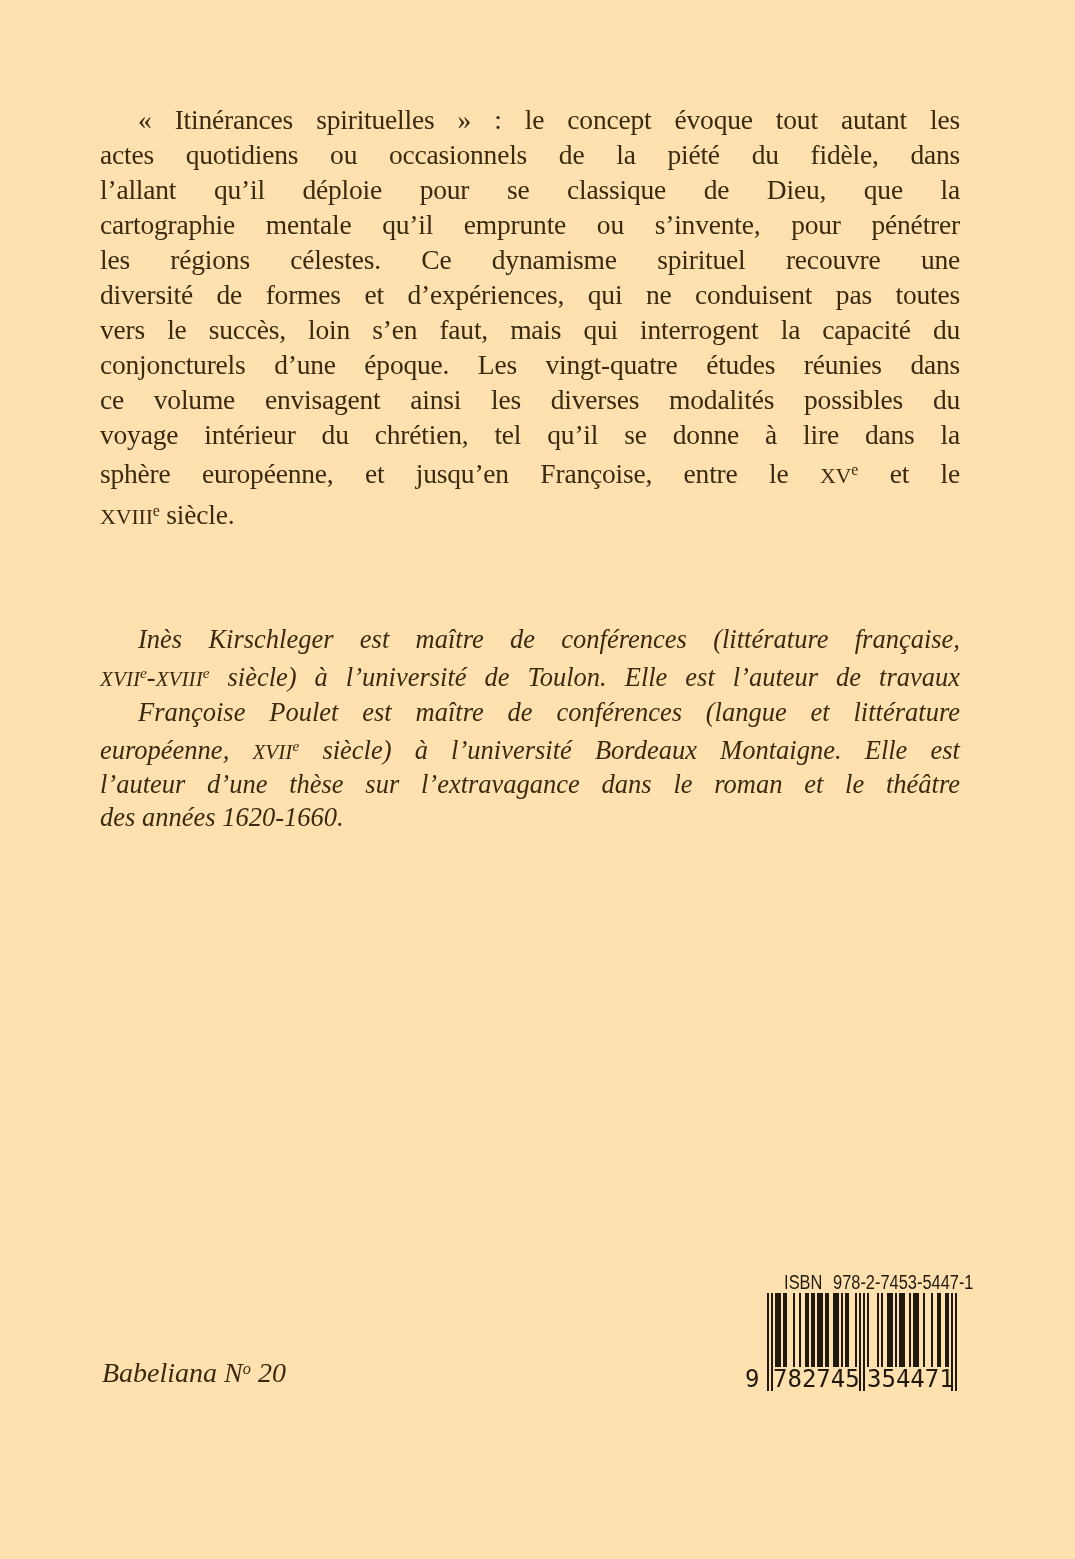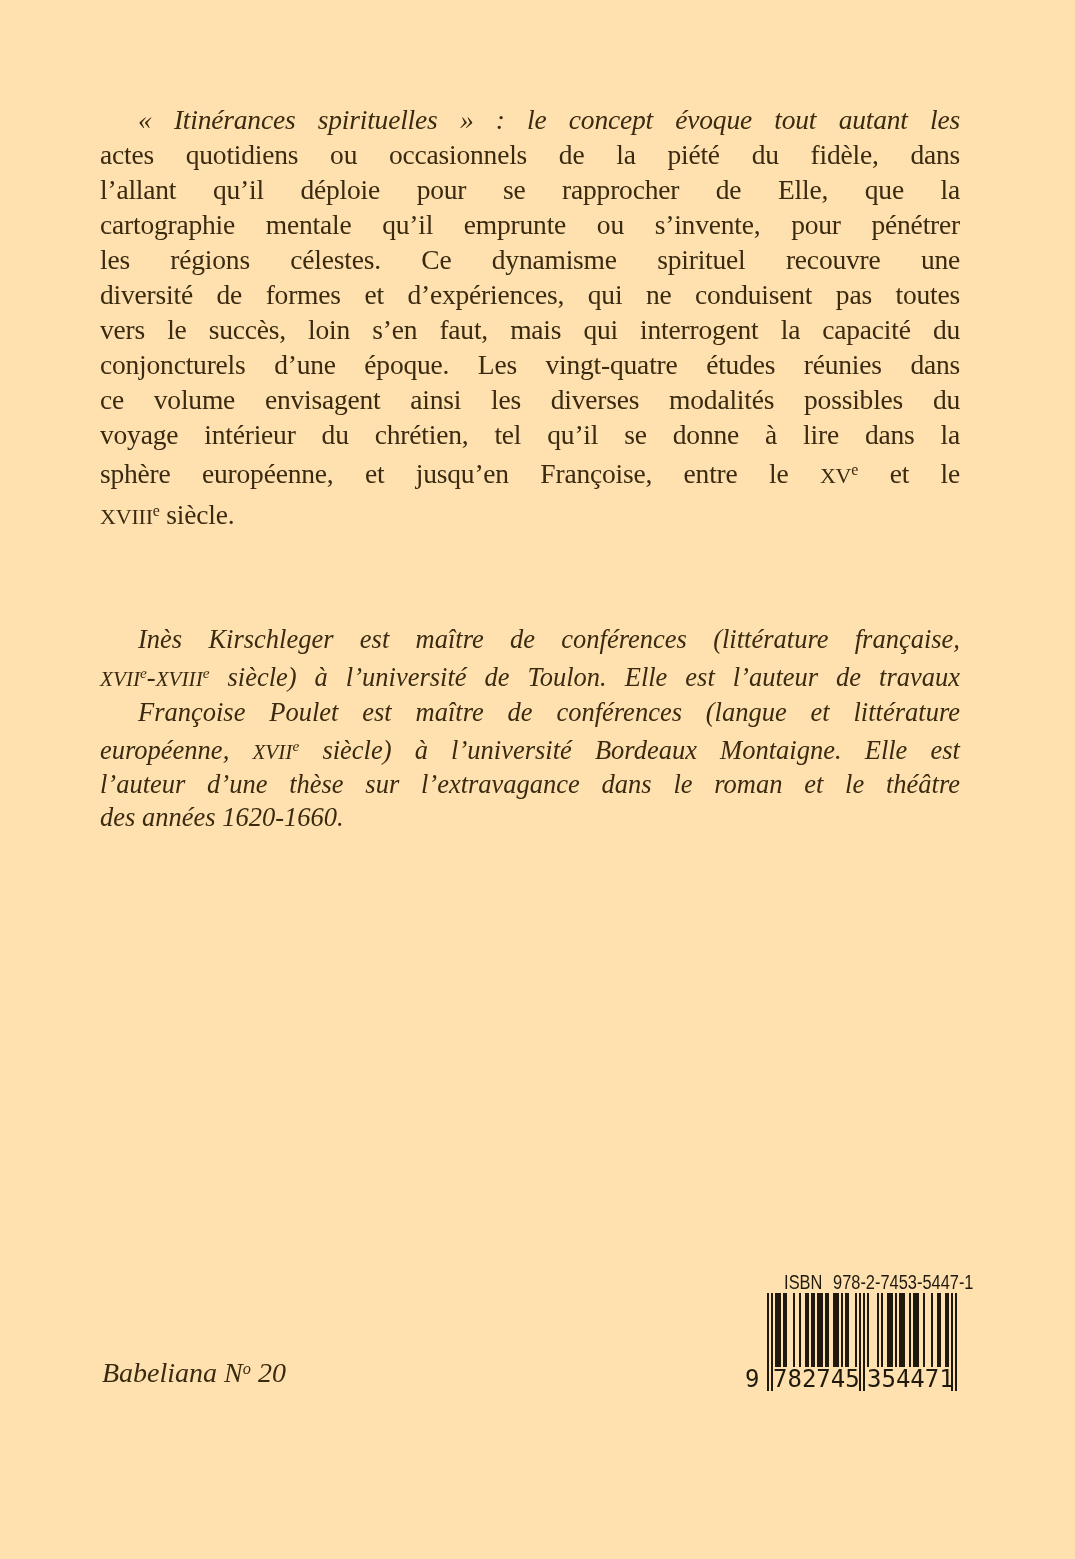--- a/index.html
+++ b/index.html
@@ -10,21 +10,21 @@
     color:#3a2a10;
     font-family:"Liberation Serif", serif;
     overflow:hidden;
   }
   
   .textblock{position:absolute;left:100px;width:860px;}
   .synopsis{top:102px;font-size:27.5px;line-height:35px;letter-spacing:-0.2px;}
   .bios{top:623px;font-size:26.5px;line-height:33px;font-style:italic;}
   .tline{text-align:justify;text-align-last:justify;}
   .tline.lastline{text-align-last:left;}
-  .tline.indent{text-indent:38px;font-style:italic;}
+  .tline.indent{text-indent:38px;}
   .seg-smallcaps{font-size:0.8em;}
   .seg-sup{font-size:0.58em;vertical-align:0.5em;}
   
   .collection{
     position:absolute;left:102px;top:1352px;
     font-size:28px;line-height:35px;font-style:italic;
   }
   
   .isbn-block{position:absolute;left:745px;top:1271px;width:222px;height:126px;color:#201a0e;}
   .isbn-line{
@@ -47,21 +47,21 @@
   .bc-g2{left:122px;width:86px;display:flex;justify-content:space-between;}
 </style>
 </head>
 <body>
 
 <div class="page">
 
   <div class="textblock synopsis">
       <div class="tline indent"><span>« Itinérances spirituelles » : le concept évoque tout autant les</span></div>
       <div class="tline"><span>actes quotidiens ou occasionnels de la piété du fidèle, dans</span></div>
-      <div class="tline"><span>l’allant qu’il déploie pour se rapprocher de Elle, que la</span></div>
+      <div class="tline"><span>l’allant qu’il déploie pour se classique de Dieu, que la</span></div>
       <div class="tline"><span>cartographie mentale qu’il emprunte ou s’invente, pour pénétrer</span></div>
       <div class="tline"><span>les régions célestes. Ce dynamisme spirituel recouvre une</span></div>
       <div class="tline"><span>diversité de formes et d’expériences, qui ne conduisent pas toutes</span></div>
       <div class="tline"><span>vers le succès, loin s’en faut, mais qui interrogent la capacité du</span></div>
       <div class="tline"><span>conjoncturels d’une époque. Les vingt-quatre études réunies dans</span></div>
       <div class="tline"><span>ce volume envisagent ainsi les diverses modalités possibles du</span></div>
       <div class="tline"><span>voyage intérieur du chrétien, tel qu’il se donne à lire dans la</span></div>
       <div class="tline"><span>sphère européenne, et jusqu’en Françoise, entre le </span><span class="seg-smallcaps">XV</span><span class="seg-sup">e</span><span> et le</span></div>
       <div class="tline lastline"><span class="seg-smallcaps">XVIII</span><span class="seg-sup">e</span><span> siècle.</span></div>
     </div>

